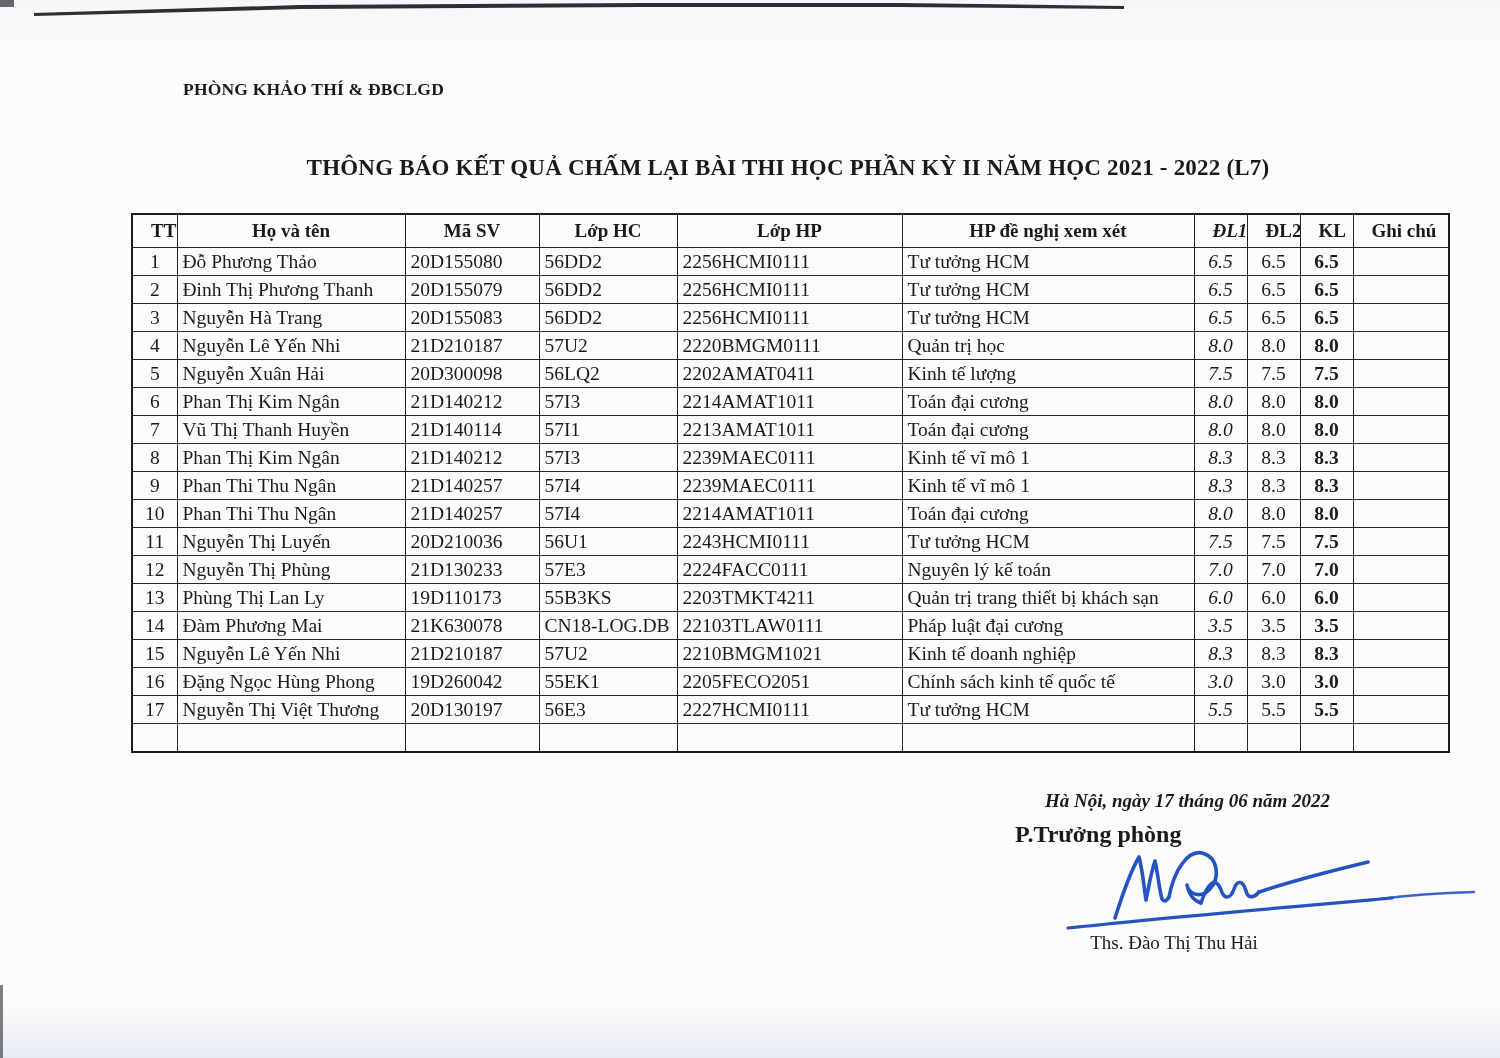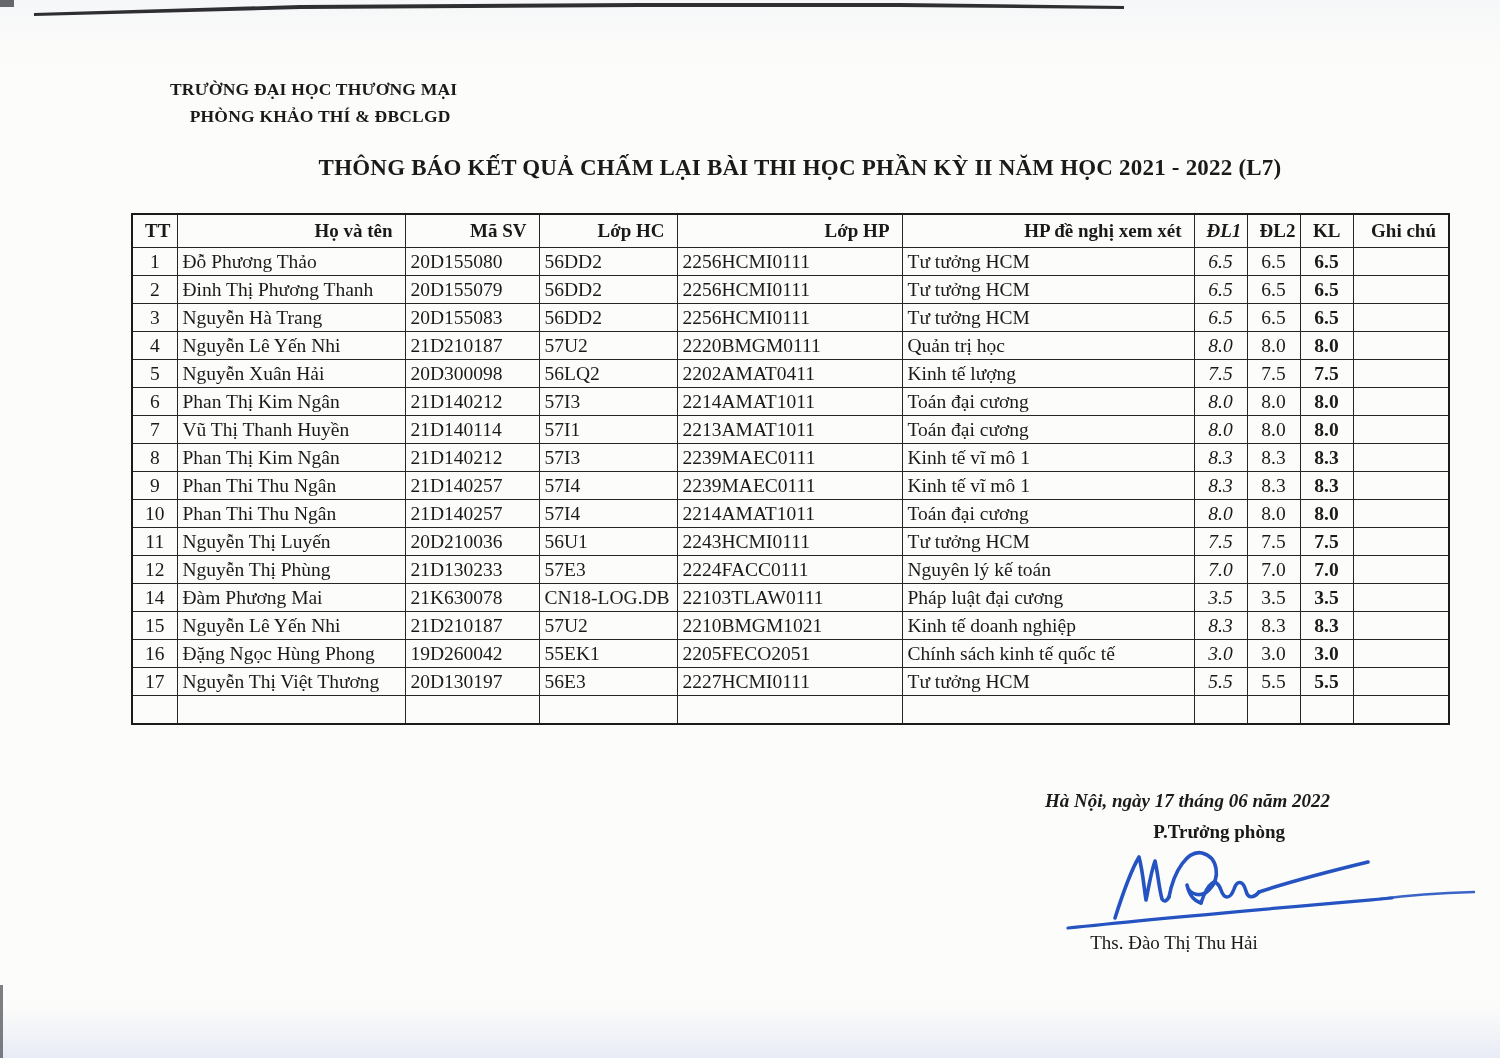--- a/index.html
+++ b/index.html
@@ -16,70 +16,69 @@
       linear-gradient(to top, rgba(198,208,238,0.38) 0%, rgba(255,255,255,0) 5%);
   }
   
   .scan-top{position:absolute;left:0;top:0;width:1500px;height:20px;}
   .scan-left{position:absolute;left:0;top:985px;width:3px;height:73px;background:#3a3a44;opacity:.65;}
   .scan-corner{position:absolute;left:0;top:0;width:14px;height:7px;background:#2a2a30;opacity:.7;}
 
   .org{position:absolute;left:170px;top:76px;line-height:1.55;font-weight:bold;font-size:17.5px;letter-spacing:.2px;}
   .org .l2{padding-left:13px;text-align:center;}
   .doc-title{
-    position:absolute;left:140px;top:155px;width:1320px;text-align:center;
+    position:absolute;left:128px;top:155px;width:1320px;text-align:center;
     font-weight:bold;font-size:23px;letter-spacing:.2px;
   }
 
   table.results{
     position:absolute;left:131px;top:213px;width:1317px;
     border-collapse:collapse;table-layout:fixed;
     border:2.5px solid #1b1b1b;
   }
   table.results th, table.results td{
     border:1.6px solid #262626;
     font-family:"Liberation Serif","DejaVu Serif",serif;
     overflow:hidden;white-space:nowrap;
   }
-  table.results th{height:30px;font-size:19px;font-weight:bold;text-align:right;padding:1px 12px;}
+  table.results th{height:30px;font-size:19px;font-weight:bold;text-align:center;padding:1px 18px;}
   table.results td{height:27px;font-size:19.5px;padding:0 3px 0 5px;text-align:left;}
   .c0{width:45px;} .c1{width:228px;} .c2{width:134px;} .c3{width:138px;} .c4{width:225px;}
   .c5{width:292px;} .c6{width:53px;font-style:italic;} .c7{width:53px;} .c8{width:53px;} .c9{width:96px;}
   table.results td.c0{text-align:center;padding:0;}
   table.results td.c6, table.results td.c7{text-align:center;padding:0;}
   table.results td.c8{text-align:center;font-weight:bold;padding:0;}
   table.results td.c9{padding:0;}
 
   .footer-date{
     position:absolute;left:1015px;top:790px;width:315px;text-align:right;
     font-weight:bold;font-style:italic;font-size:19px;
   }
   .footer-role{
-    position:absolute;left:1015px;top:821px;width:270px;text-align:right;
-    font-weight:bold;font-size:19px;
+    position:absolute;left:1015px;top:821px;width:270px;text-align:left;
+    font-weight:bold;font-size:24px;
   }
   .signature{position:absolute;left:1050px;top:848px;width:430px;height:92px;}
   .footer-name{
     position:absolute;left:1044px;top:932px;width:260px;text-align:center;
     font-weight:normal;font-size:19px;
   }
 </style>
 </head>
 <body>
 
 <div class="page-tint"></div>
 
 <svg class="scan-top" viewBox="0 0 1500 20" xmlns="http://www.w3.org/2000/svg">
   <polygon points="34,13 300,5 640,3 900,3 1124,6 1124,9 900,7 640,7 300,9 34,16" fill="#1d1d22" opacity="0.92"></polygon>
 </svg>
 <div class="scan-corner"></div>
 <div class="scan-left"></div>
 
 <div class="org">
-  <div class="l1">TRƯỜNG ĐẠI HỌC THƯƠNG MẠI</div>
   <div class="l2">PHÒNG KHẢO THÍ &amp; ĐBCLGD</div>
 </div>
 
 <div class="doc-title">THÔNG BÁO KẾT QUẢ CHẤM LẠI BÀI THI HỌC PHẦN KỲ II NĂM HỌC 2021 - 2022 (L7)</div>
 
 <table class="results">
   <colgroup>
     <col class="c0">
       <col class="c1">
       <col class="c2">
@@ -244,20 +243,32 @@
         <td class="c2">21D130233</td>
         <td class="c3">57E3</td>
         <td class="c4">2224FACC0111</td>
         <td class="c5">Nguyên lý kế toán</td>
         <td class="c6">7.0</td>
         <td class="c7">7.0</td>
         <td class="c8">7.0</td>
         <td class="c9"></td>
       </tr>
       <tr>
+        <td class="c0">13</td>
+        <td class="c1">Phùng Thị Lan Ly</td>
+        <td class="c2">19D110173</td>
+        <td class="c3">55B3KS</td>
+        <td class="c4">2203TMKT4211</td>
+        <td class="c5">Quản trị trang thiết bị khách sạn</td>
+        <td class="c6">6.0</td>
+        <td class="c7">6.0</td>
+        <td class="c8">6.0</td>
+        <td class="c9"></td>
+      </tr>
+      <tr>
         <td class="c0">14</td>
         <td class="c1">Đàm Phương Mai</td>
         <td class="c2">21K630078</td>
         <td class="c3">CN18-LOG.DB</td>
         <td class="c4">22103TLAW0111</td>
         <td class="c5">Pháp luật đại cương</td>
         <td class="c6">3.5</td>
         <td class="c7">3.5</td>
         <td class="c8">3.5</td>
         <td class="c9"></td>

